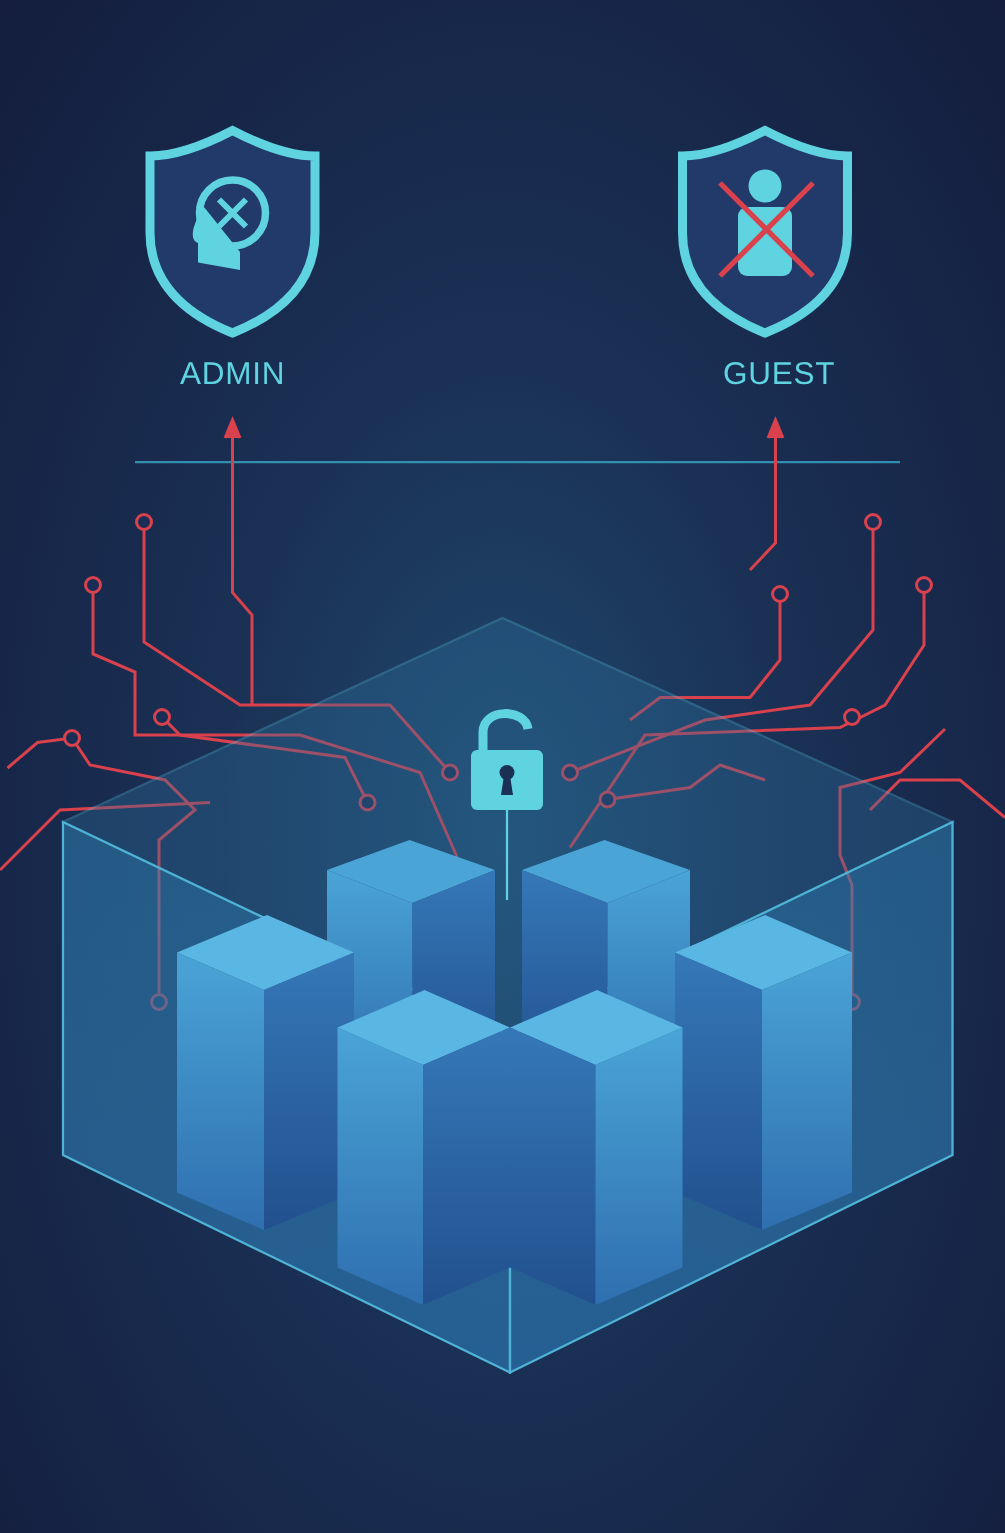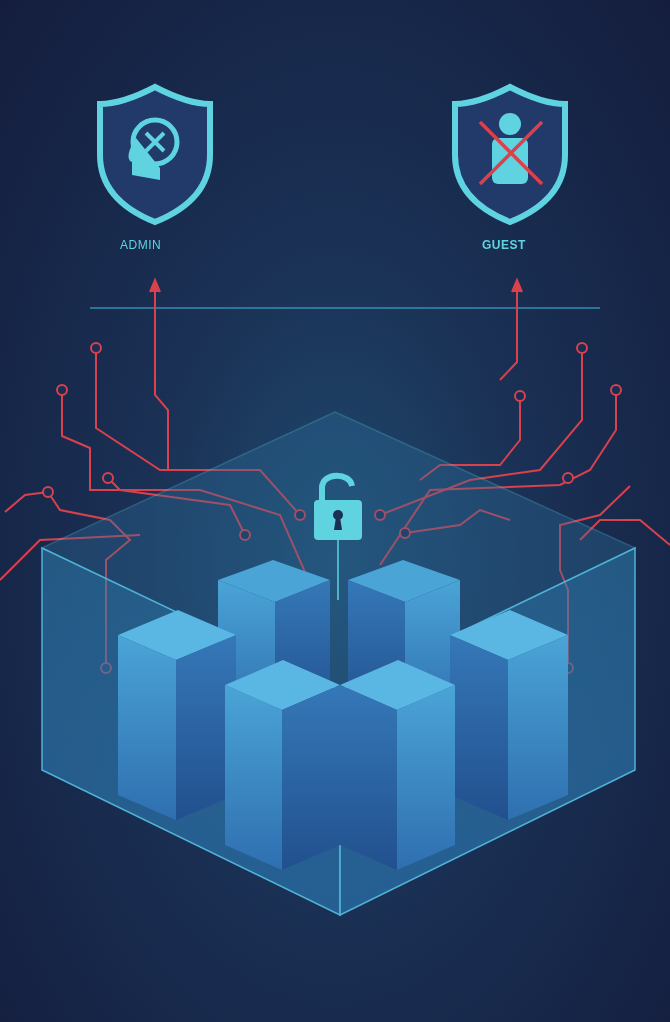--- a/index.html
+++ b/index.html
@@ -1,17 +1,17 @@
 <!DOCTYPE html>
 <html><head>
 <meta charset="utf-8">
 <style>
   html,body{margin:0;padding:0;}
   body{width:670px;height:1022px;overflow:hidden;background:radial-gradient(ellipse at 50% 55%,#1f4a6e 0%,#1a3155 40%,#141d3d 100%);font-family:"Liberation Sans",sans-serif;position:relative;}
-  .label{position:absolute;color:#5fd3e0;font-size:12px;letter-spacing:0.5px;}
+  .label{position:absolute;color:#5fd3e0;font-size:21px;letter-spacing:0.5px;}
   svg{position:absolute;left:0;top:0;}
 </style>
 </head>
 <body>
 
 <svg width="670" height="1022" viewBox="0 0 670 1022">
   <defs>
     <linearGradient id="cube" x1="0" y1="0" x2="0" y2="1">
       <stop offset="0" stop-color="#2e7fb0" stop-opacity="0.55"></stop>
       <stop offset="1" stop-color="#2a6fa8" stop-opacity="0.75"></stop>
@@ -121,13 +121,13 @@
   <g>
     <path d="M322 502 L322 488 C322 472 350 472 352 486" fill="none" stroke="#5fd3e0" stroke-width="6"></path>
     <rect x="314" y="500" width="48" height="40" rx="4" fill="#5fd3e0"></rect>
     <circle cx="338" cy="515" r="5" fill="#1a3155"></circle>
     <path d="M336 517 L334 530 L342 530 L340 517 Z" fill="#1a3155"></path>
     <line x1="338" y1="540" x2="338" y2="600" stroke="#5fd3e0" stroke-width="1.5"></line>
   </g>
 </svg>
 
 <div class="label" style="left:120px;top:238px;">ADMIN</div>
-<div class="label" style="left:482px;top:238px;font-weight:bold;">GUEST</div>
+<div class="label" style="left:482px;top:238px;">GUEST</div>
 
 </body></html>

